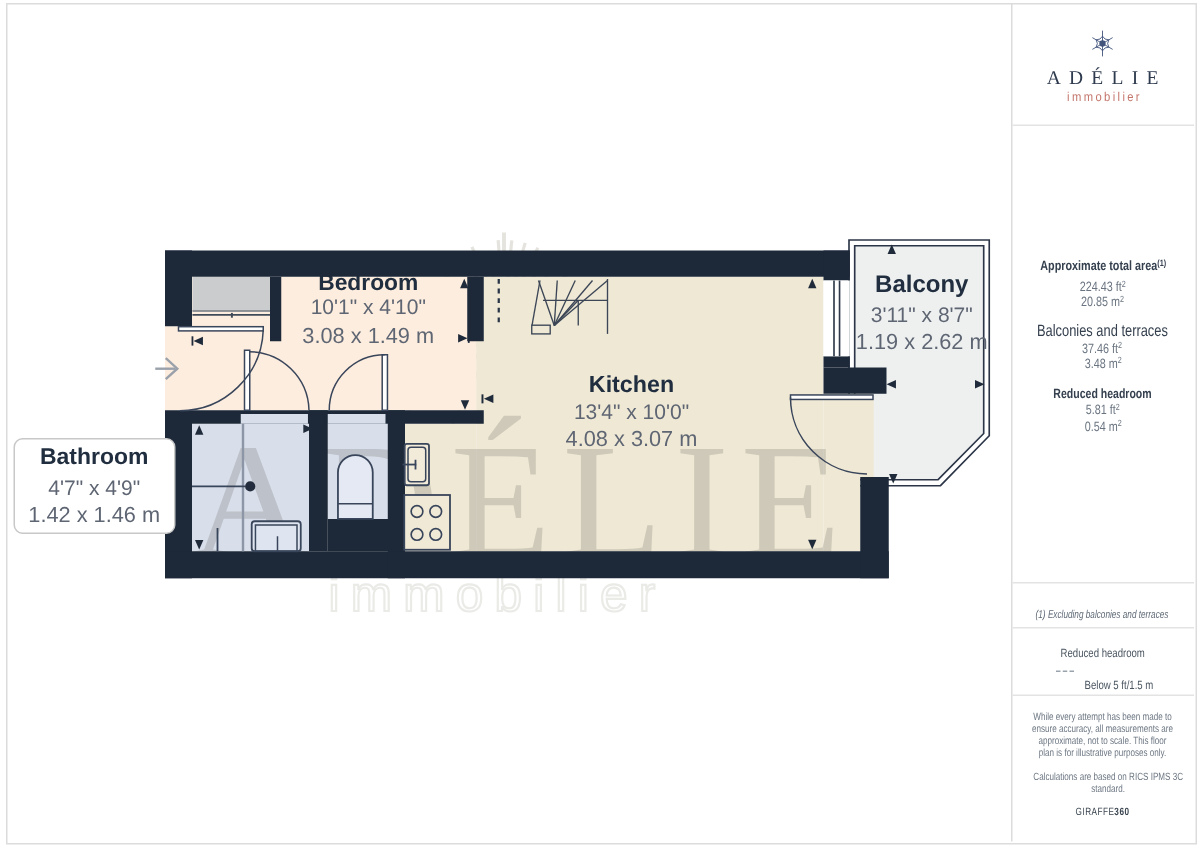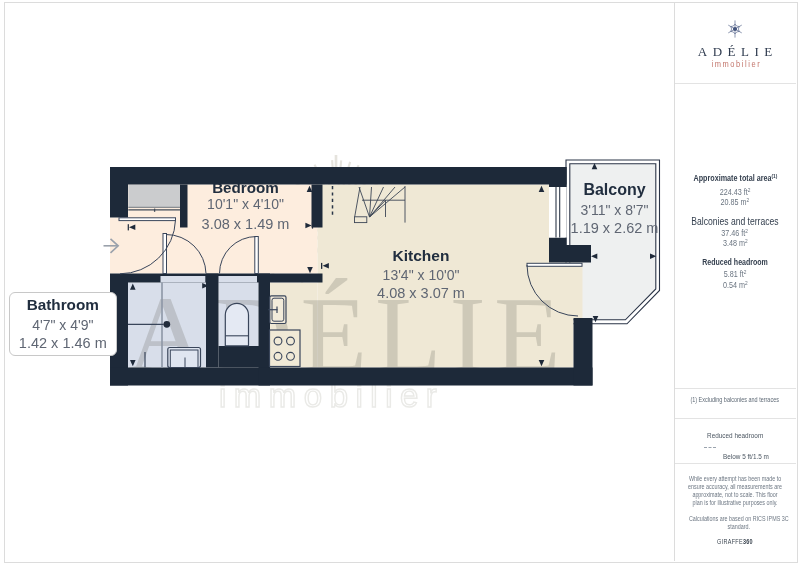--- a/index.html
+++ b/index.html
@@ -236,21 +236,21 @@
   <div class="sb" style="top:172px;font-size:9px;line-height:9px;font-weight:bold;color:#35404f;"><span style="transform:scaleX(0.8);">Approximate total area<span style="font-size:6px;vertical-align:3px;">(1)</span></span></div>
   <div class="sb" style="top:186px;font-size:9px;line-height:9px;color:#6a7480;"><span style="transform:scaleX(0.8);">224.43 ft<span style="font-size:6px;vertical-align:3px;">2</span></span></div>
   <div class="sb" style="top:196.1px;font-size:9px;line-height:9px;color:#6a7480;"><span style="transform:scaleX(0.8);">20.85 m<span style="font-size:6px;vertical-align:3px;">2</span></span></div>
   <div class="sb" style="top:216.9px;font-size:11px;line-height:9px;font-weight:normal;color:#35404f;"><span style="transform:scaleX(0.78);">Balconies and terraces</span></div>
   <div class="sb" style="top:227.2px;font-size:9px;line-height:9px;color:#6a7480;"><span style="transform:scaleX(0.8);">37.46 ft<span style="font-size:6px;vertical-align:3px;">2</span></span></div>
   <div class="sb" style="top:237.1px;font-size:9px;line-height:9px;color:#6a7480;"><span style="transform:scaleX(0.8);">3.48 m<span style="font-size:6px;vertical-align:3px;">2</span></span></div>
   <div class="sb" style="top:258.2px;font-size:9px;line-height:9px;font-weight:bold;color:#35404f;"><span style="transform:scaleX(0.78);">Reduced headroom</span></div>
   <div class="sb" style="top:268.2px;font-size:9px;line-height:9px;color:#6a7480;"><span style="transform:scaleX(0.8);">5.81 ft<span style="font-size:6px;vertical-align:3px;">2</span></span></div>
   <div class="sb" style="top:278.7px;font-size:9px;line-height:9px;color:#6a7480;"><span style="transform:scaleX(0.8);">0.54 m<span style="font-size:6px;vertical-align:3px;">2</span></span></div>
 
-  <div class="sb" style="top:396px;font-size:7.5px;line-height:7.5px;color:#5f6a76;"><span style="transform:scaleX(0.73);">(1) Excluding balconies and terraces</span></div>
+  <div class="sb" style="top:406px;font-size:7.5px;line-height:7.5px;color:#5f6a76;font-style:italic;"><span style="transform:scaleX(0.73);">(1) Excluding balconies and terraces</span></div>
 
   <div class="sb" style="top:431.5px;font-size:8px;line-height:8px;color:#4a5560;"><span style="transform:scaleX(0.8);">Reduced headroom</span></div>
   <div class="abs" style="left:30px;top:447.3px;width:12px;border-top:1.2px dashed #9aa3ad;"></div>
   <div class="abs" style="left:49px;top:453px;font-size:8px;line-height:8px;color:#4a5560;white-space:nowrap;"><span style="display:inline-block;transform:scaleX(0.8);transform-origin:0 0;">Below 5 ft/1.5 m</span></div>
 
   <div class="sb" style="top:474.8px;font-size:7px;line-height:8px;color:#6d7783;"><span style="transform:scaleX(0.77);line-height:8px;">While every attempt has been made to<br>ensure accuracy, all measurements are<br>approximate, not to scale. This floor<br>plan is for illustrative purposes only.</span></div>
   <div class="sb" style="top:514.8px;font-size:7px;line-height:8px;color:#6d7783;"><span style="transform:scaleX(0.77);line-height:8px;">Calculations are based on RICS IPMS 3C<br>standard.</span></div>
   <div class="sb" style="top:538.3px;font-size:7px;line-height:7px;color:#3a444f;"><span style="transform:scaleX(0.78);letter-spacing:0.4px;">GIRAFFE<b>360</b></span></div>
 </div>
 

